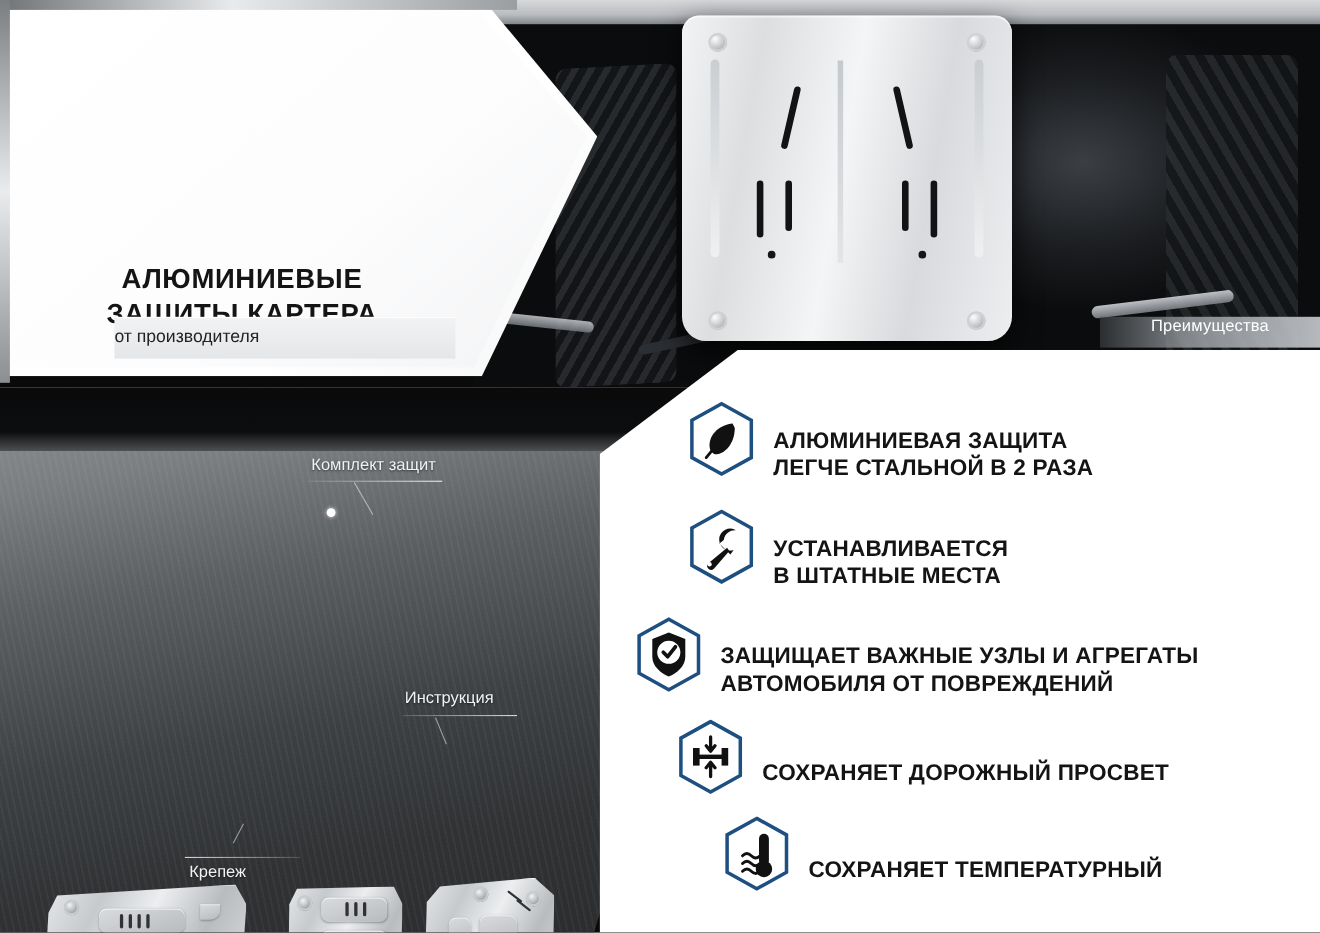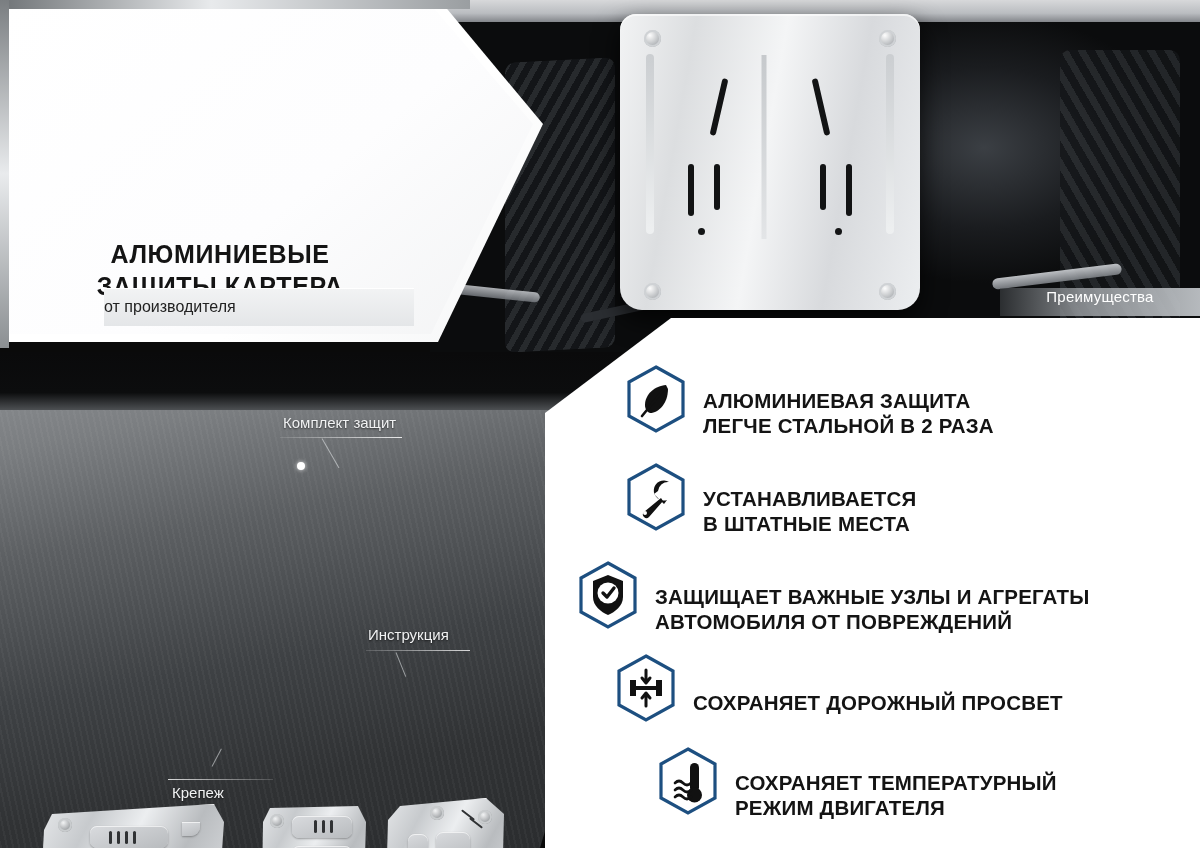--- a/index.html
+++ b/index.html
@@ -399,18 +399,17 @@
       <svg class="hexicon" viewBox="0 0 62 68">
         <polygon points="31,2 58,17 58,51 31,66 4,51 4,17" fill="none" stroke="#1d4f80" stroke-width="3.2"></polygon>
         <rect x="33" y="16" width="9" height="29" rx="4.5" fill="#111"></rect>
         <circle cx="37.5" cy="48" r="7.5" fill="#111"></circle>
         <path d="M18 36 q4 -4 8 0 t8 0" fill="none" stroke="#111" stroke-width="2.6" stroke-linecap="round"></path>
         <path d="M18 43 q4 -4 8 0 t8 0" fill="none" stroke="#111" stroke-width="2.6" stroke-linecap="round"></path>
         <path d="M18 50 q4 -4 8 0 t8 0" fill="none" stroke="#111" stroke-width="2.6" stroke-linecap="round"></path>
       </svg>
       <div class="ftext">
         <span>СОХРАНЯЕТ ТЕМПЕРАТУРНЫЙ</span>
-        <span>РЕЖИМ ДВИГАТЕЛЯ</span>
       </div>
     </div>
 
   </div>
 </div>
 
 </body></html>

